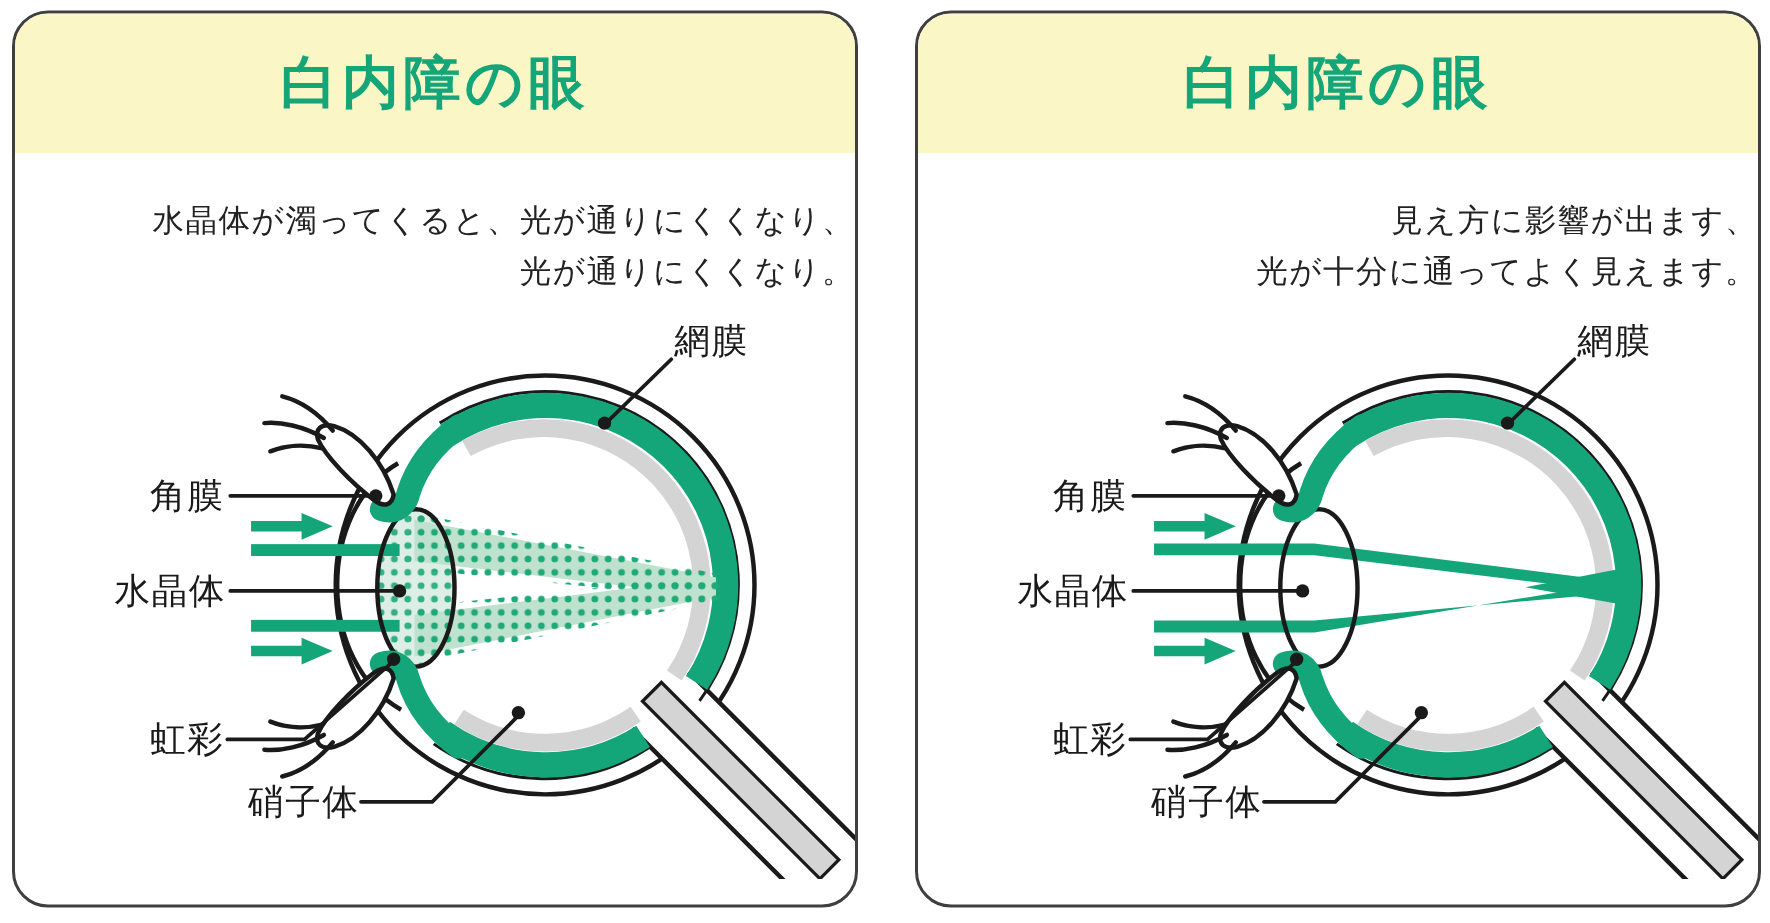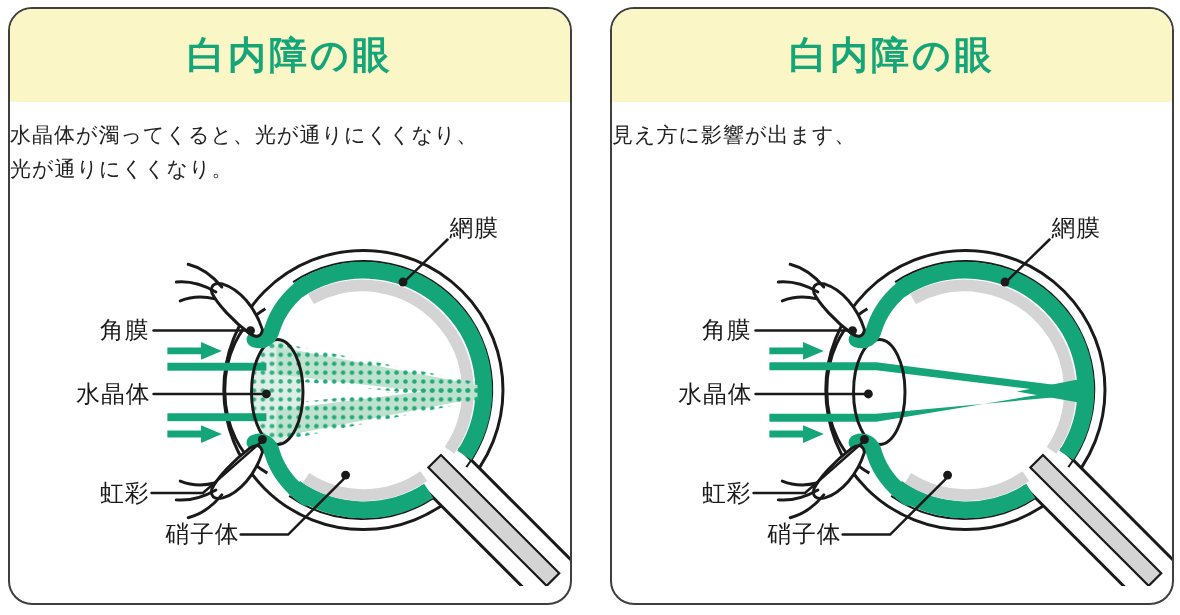--- a/index.html
+++ b/index.html
@@ -15,22 +15,22 @@
   }
   .panel-header{
     height:93px;background:#faf6c6;
     display:flex;align-items:center;justify-content:center;
   }
   .panel-title{
     margin:0;font-size:38px;font-weight:bold;letter-spacing:3px;
     color:#14a678;
   }
   .panel-desc{
-    margin:0;height:88px;padding-top:16px;box-sizing:border-box;
-    text-align:left;font-size:21px;line-height:34px;letter-spacing:1px;
+    margin:0;height:88px;padding-top:29px;box-sizing:border-box;
+    text-align:right;font-size:21px;line-height:34px;letter-spacing:1px;
     color:#222222;font-weight:500;
   }
   .diagram{position:relative;width:532px;height:396px;margin:0 auto;}
   svg text.lbl{
     font-family:"Liberation Sans","DejaVu Sans",sans-serif;
     font-size:24px;fill:#1a1a1a;letter-spacing:1px;
   }
 </style>
 </head>
 <body>
@@ -144,20 +144,21 @@
       </svg>
     </div>
   </section>
 
   <section class="panel">
     <header class="panel-header">
       <h1 class="panel-title">白内障の眼</h1>
     </header>
     <p class="panel-desc">
       <span>見え方に影響が出ます、</span><br>
+      <span>光が十分に通ってよく見えます。</span>
     </p>
     <div class="diagram">
       <svg width="560" height="396" viewBox="0 0 560 400">
 
         <circle cx="340" cy="202" r="141" fill="#fff" stroke="#1a1a1a" stroke-width="3"></circle>
 
         <g transform="translate(436,298) rotate(45)">
           <rect x="-40" y="-27" width="175" height="54" fill="#fff"></rect>
           <line x1="-26" y1="-27" x2="135" y2="-27" stroke="#1a1a1a" stroke-width="3"></line>
           <line x1="-26" y1="27" x2="135" y2="27" stroke="#1a1a1a" stroke-width="3"></line>

